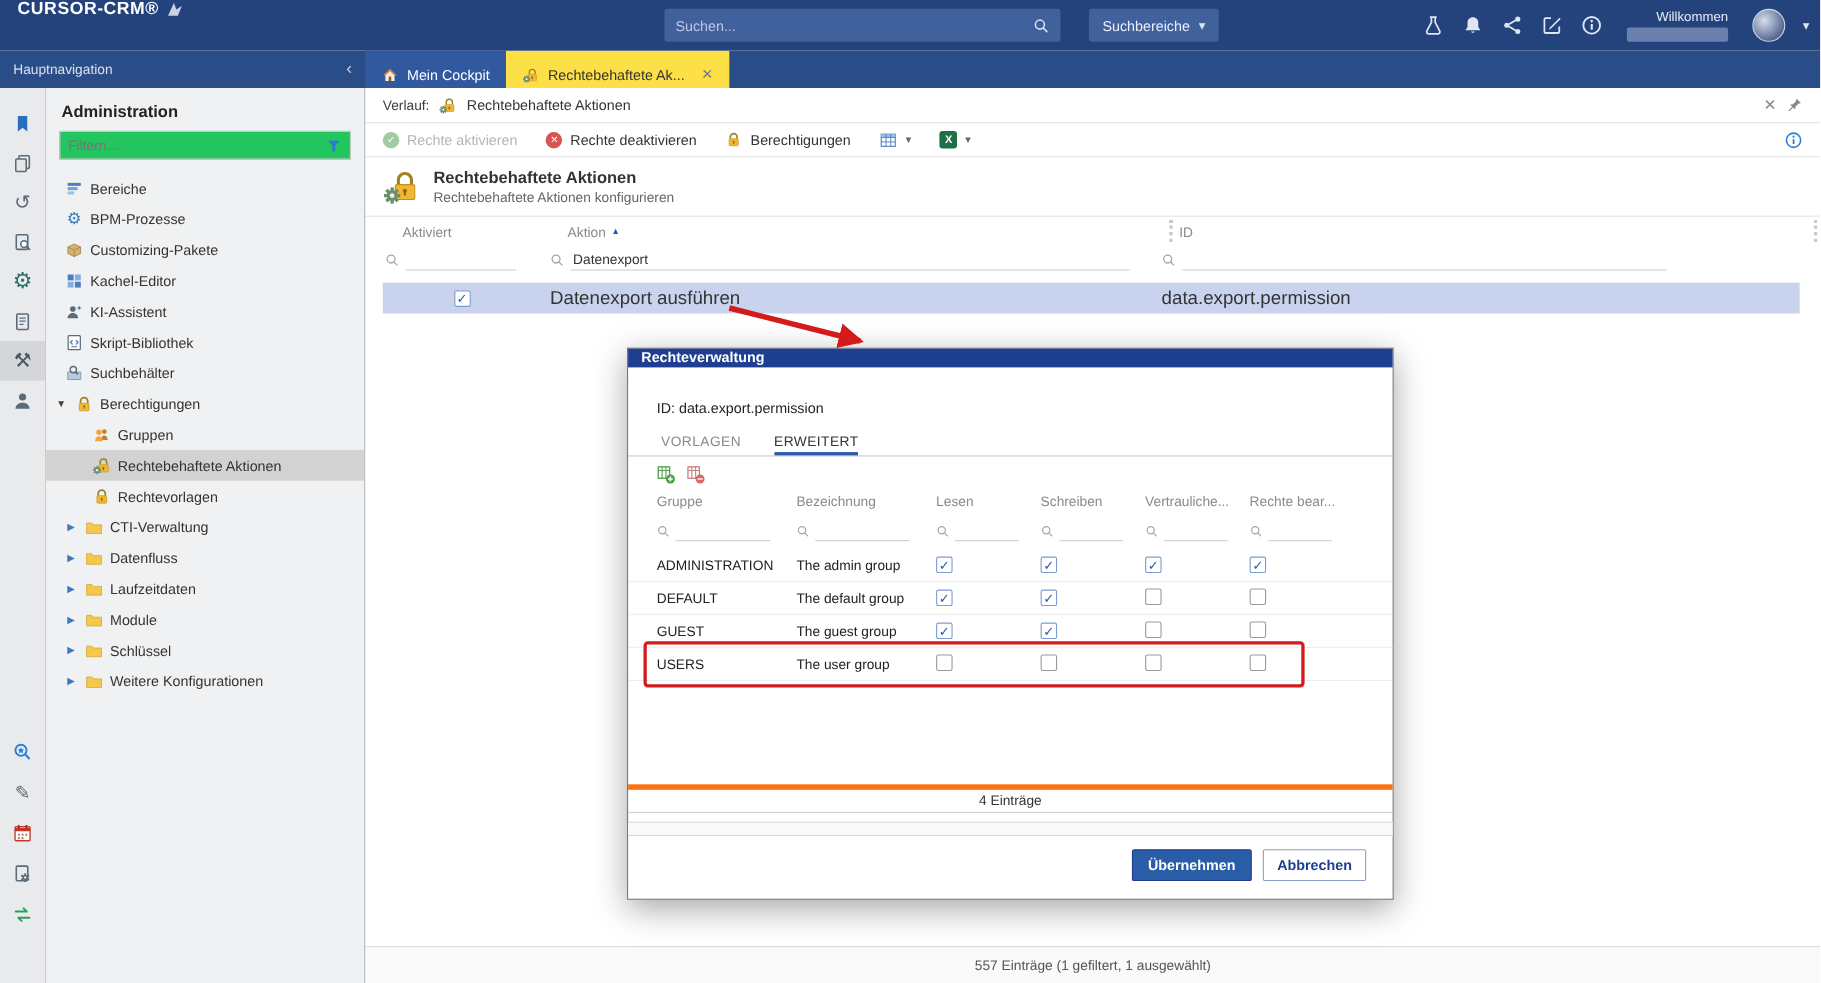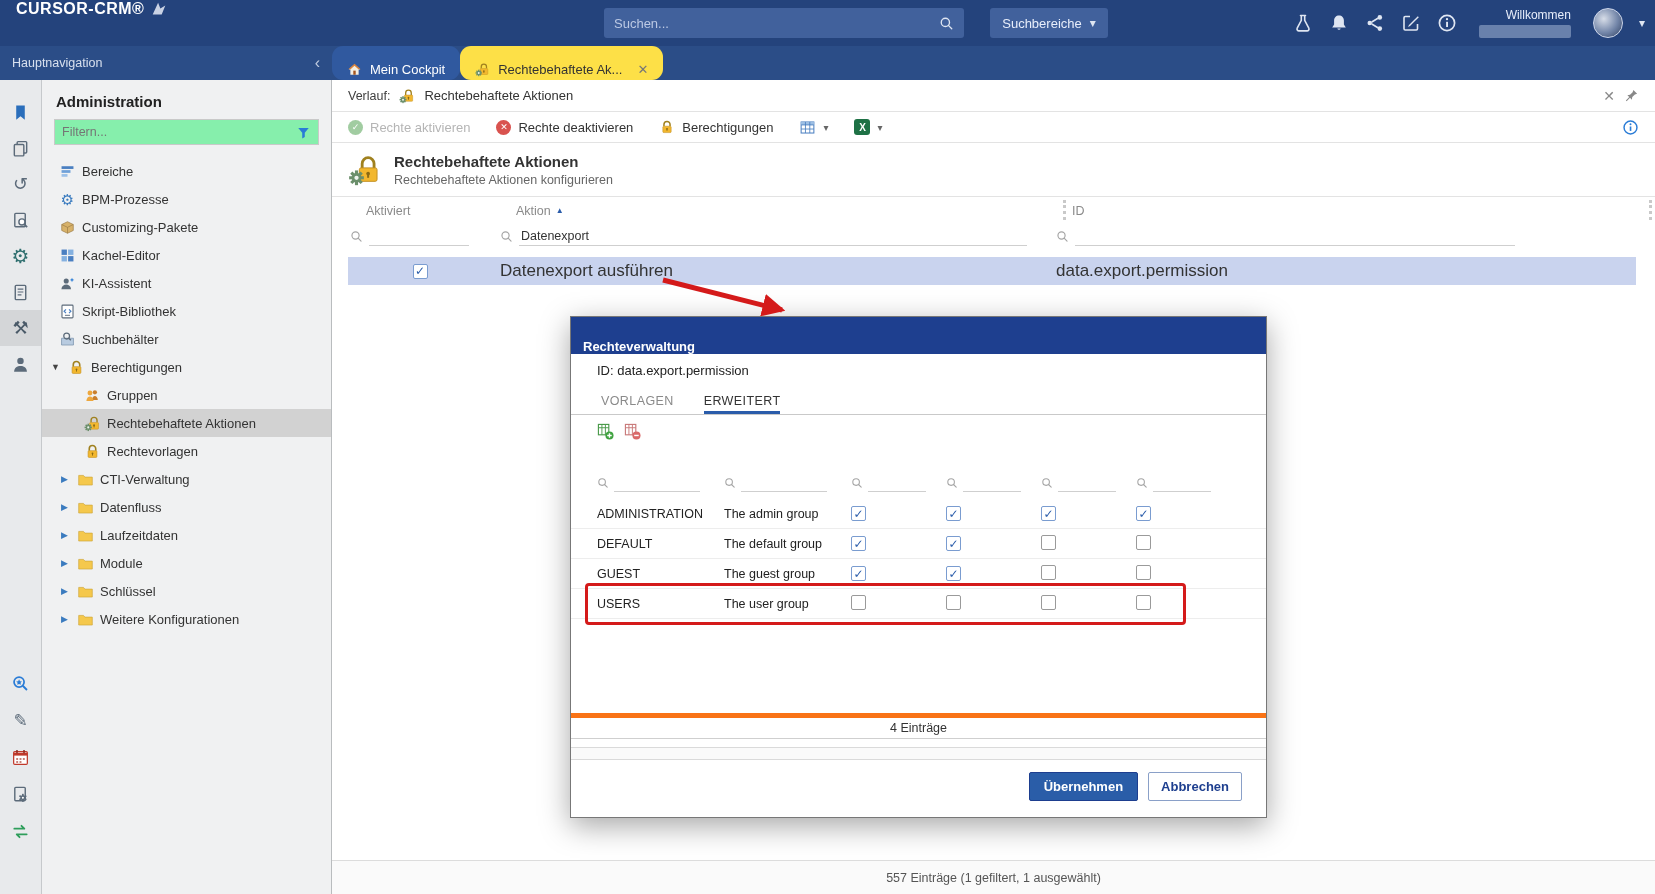--- a/index.html
+++ b/index.html
@@ -21,40 +21,40 @@
   .welcome { display:flex; flex-direction:column; align-items:flex-end; margin:0 6px; }
   .welcome .wl { color:#e8eefb; font-size:12px; }
   .welcome .redact { width:92px; height:13px; margin-top:3px; background:#8fa3c6; opacity:.65; border-radius:2px; }
   .avatar { width:30px; height:30px; border-radius:50%; border:1px solid #cdd6ea; background:radial-gradient(circle at 35% 35%, #d7dde8, #7285a8 55%, #2e3f5e); }
   .tb-caret { color:#dfe6f2; font-size:12px; }
 
   
   .tabrow { position:absolute; top:46px; left:0; width:1655px; height:34px; background:#2b4d87; display:flex; z-index:9; }
   .navheader { width:332px; flex:none; display:flex; align-items:center; padding:0 12px; color:#d8e0ee; font-size:12.5px; }
   .navheader .collapse { margin-left:auto; color:#c2cde0; font-size:16px; }
-  .tab { display:flex; align-items:flex-start; gap:8px; padding:16px 15px; font-size:13px; white-space:nowrap;border-radius:11px; }
+  .tab { display:flex; align-items:flex-end; gap:8px; padding:4px 15px; font-size:13px; white-space:nowrap; }
   .tab.cockpit { background:#30599f; color:#fff; }
   .tab.active { background:#fde047; color:#333; }
   .tab svg { width:15px; height:15px; }
   .tab .close { color:#777; font-size:13px; margin-left:7px; }
 
   
   .rail { position:absolute; top:80px; left:0; width:42px; height:814px; background:#e8eaec; border-right:1px solid #c6c9cc; z-index:5; }
   .rail-top { margin-top:14px; }
   .rail-bottom { position:absolute; top:585px; left:0; width:41px; }
   .rail-item { width:41px; height:36px; display:flex; align-items:center; justify-content:center; color:#5c6b7a; }
   .rail-bottom .rail-item { height:37px; }
   .rail-item.selected { background:#d4d6d8; }
   .rail-item svg { width:19px; height:19px; }
   .rail-item .rchar { font-size:18px; line-height:1; }
 
   
   .sidebar { position:absolute; top:80px; left:42px; width:290px; height:814px; background:#f0f1f2; border-right:1px solid #b9bcbe; z-index:5; }
   .sidebar-title { font-weight:bold; font-size:15px; color:#222; padding:13px 14px 9px; }
-  .filter-box { margin:0 12px; height:26px; background:#86efac; border:1px solid #c9c9c9; display:flex; align-items:center; padding:0 7px; }
+  .filter-box { margin:0 12px; height:26px; background:#22c55e; border:1px solid #c9c9c9; display:flex; align-items:center; padding:0 7px; }
   .filter-box input { flex:1; border:none; outline:none; font-size:12.5px; color:#555; background:transparent; }
   .filter-box svg { width:15px; height:15px; }
   .tree { margin-top:12px; }
   .tree-item { height:28px; display:flex; align-items:center; gap:6px; font-size:13px; color:#333; }
   .tree-item .chev { width:13px; flex:none; font-size:9px; color:#3a7bbf; text-align:center; }
   .tree-item .chev.down { color:#444; }
   .tree-item.plain { padding-left:17px; }
   .tree-item.parent { padding-left:7px; }
   .tree-item.folder { padding-left:16px; }
   .tree-item.child { padding-left:42px; }
@@ -102,21 +102,21 @@
   .grow .gc-act { display:flex; justify-content:center; }
   .statusbar { position:absolute; bottom:0; left:0; width:1323px; height:34px; border-top:1px solid #dcdcdc; background:#fafafa; display:flex; align-items:center; justify-content:center; color:#555; font-size:12.5px; }
 
   
   .cb { width:15px; height:15px; border:1px solid #9a9a9a; background:#fff; border-radius:2px; display:inline-flex; align-items:center; justify-content:center; font-size:12px; font-weight:bold; color:transparent; flex:none; }
   .cb.checked { color:#2a5caa; border-color:#7a9cd0; }
   .cb.checked::before { content:"✓"; }
 
   
   .dialog { position:absolute; left:570px; top:316px; width:697px; height:502px; background:#fff; border:1px solid #777; box-shadow:0 8px 28px rgba(0,0,0,.35); z-index:40; }
-  .dlg-title { position:absolute; top:0; left:0; right:0; height:37px; background:#1e3f8f; color:#fff; font-weight:bold; font-size:13px; display:flex; align-items:flex-end; padding:0 12px; }
+  .dlg-title { position:absolute; top:0; left:0; right:0; height:17px; background:#1e3f8f; color:#fff; font-weight:bold; font-size:13px; display:flex; align-items:flex-start; padding:0 12px; }
   .dlg-id { position:absolute; top:46px; left:26px; font-size:13px; color:#222; }
   .dlg-tabs { position:absolute; top:70px; left:0; right:0; height:28px; display:flex; align-items:flex-end; gap:30px; padding-left:30px; border-bottom:1px solid #c9c9c9; }
   .dlg-tab { font-size:12.5px; color:#8a8a8a; letter-spacing:.4px; padding-bottom:6px; }
   .dlg-tab.active { color:#333; border-bottom:3px solid #2a5caa; padding-bottom:3px; }
   .dlg-toolbar { position:absolute; top:106px; left:26px; display:flex; gap:10px; }
   .dlg-toolbar svg { width:17px; height:17px; }
   .dlg-ghead { position:absolute; top:132px; left:26px; right:20px; display:flex; color:#8a8a8a; font-size:12.5px; }
   .dcol-g { width:127px; flex:none; } .dcol-b { width:127px; flex:none; } .dcol-s { width:95px; flex:none; }
   .dlg-gfilter { position:absolute; top:154px; left:26px; right:20px; height:24px; display:flex; align-items:center; }
   .dlg-gfilter .cell { display:flex; align-items:center; gap:5px; }
@@ -655,20 +655,28 @@
       <span class="dlg-tab active">ERWEITERT</span>
     </div>
     <div class="dlg-toolbar">
       <svg>
           <use href="#i-addgrid"></use>
         </svg>
       <svg>
           <use href="#i-remgrid"></use>
         </svg>
     </div>
+    <div class="dlg-ghead">
+      <div class="dcol-g"><span>Gruppe</span></div>
+      <div class="dcol-b"><span>Bezeichnung</span></div>
+      <div class="dcol-s"><span>Lesen</span></div>
+      <div class="dcol-s"><span>Schreiben</span></div>
+      <div class="dcol-s"><span>Vertrauliche...</span></div>
+      <div class="dcol-s"><span>Rechte bear...</span></div>
+    </div>
     <div class="dlg-gfilter">
       <div class="cell dcol-g">
           <svg>
             <use href="#i-mag"></use>
           </svg>
           <span class="dfl" style="width:86px"></span>
         </div>
       <div class="cell dcol-b">
           <svg>
             <use href="#i-mag"></use>

